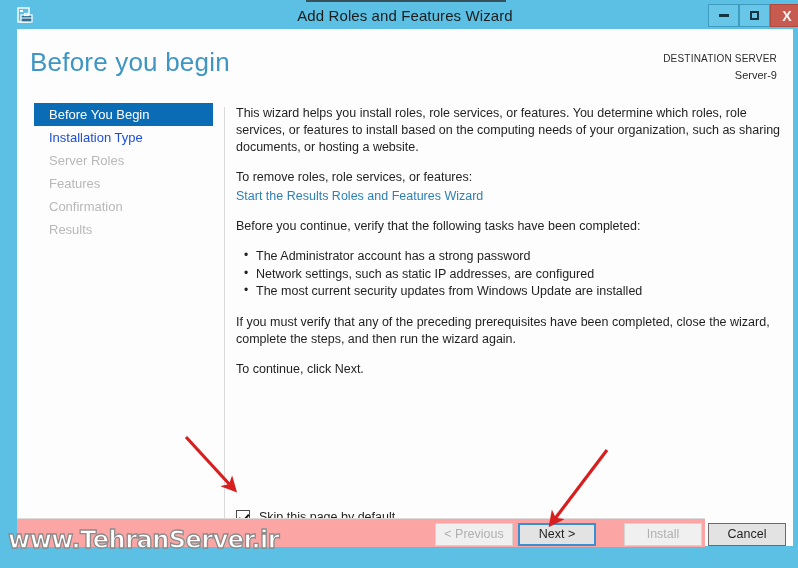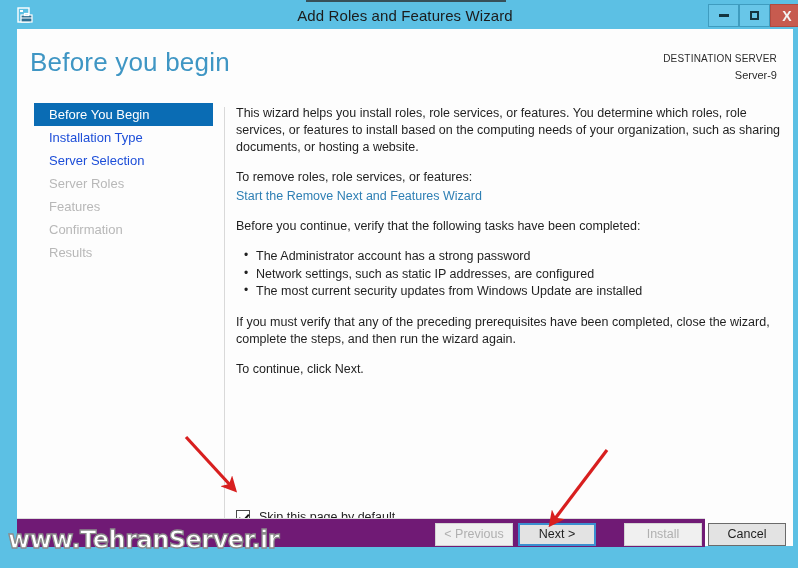--- a/index.html
+++ b/index.html
@@ -238,21 +238,21 @@
     font-size: 12.5px;
     color: #1f1f1f;
     margin-left: 9px;
   }
 
   
   #footer {
     position: absolute;
     left: 0; top: 489px;
     width: 688px; height: 28px;
-    background: #701a75;
+    background: #fca5a5;
     border-top: 1px solid #dcdcdc;
   }
   .btn {
     position: absolute;
     top: 4px;
     height: 23px;
     width: 78px;
     font-size: 12.5px;
     font-family: "Liberation Sans", sans-serif;
     background: #e3e3e3;
@@ -344,23 +344,20 @@
       </div>
     </div>
 
     <div id="sidebar">
       <div class="nav-item selected">
         <span>Before You Begin</span>
       </div>
       <div class="nav-item">
         <span>Installation Type</span>
       </div>
-      <div class="nav-item">
-        <span>Server Selection</span>
-      </div>
       <div class="nav-item disabled">
         <span>Server Roles</span>
       </div>
       <div class="nav-item disabled">
         <span>Features</span>
       </div>
       <div class="nav-item disabled">
         <span>Confirmation</span>
       </div>
       <div class="nav-item disabled">
@@ -368,21 +365,21 @@
       </div>
     </div>
 
     <div id="nav-divider"></div>
 
     <div id="content">
 
       <p class="para">This wizard helps you install roles, role services, or features. You determine which roles, role services, or features to install based on the computing needs of your organization, such as sharing documents, or hosting a website.</p>
 
       <p class="para tight">To remove roles, role services, or features:</p>
-      <p class="para"><a class="wizard-link" href="#">Start the Remove Next and Features Wizard</a></p>
+      <p class="para"><a class="wizard-link" href="#">Start the Results Roles and Features Wizard</a></p>
 
       <p class="para">Before you continue, verify that the following tasks have been completed:</p>
 
       <ul class="task-list">
         <li>The Administrator account has a strong password</li>
         <li>Network settings, such as static IP addresses, are configured</li>
         <li>The most current security updates from Windows Update are installed</li>
       </ul>
 
       <p class="para">If you must verify that any of the preceding prerequisites have been completed, close the wizard, complete the steps, and then run the wizard again.</p>

